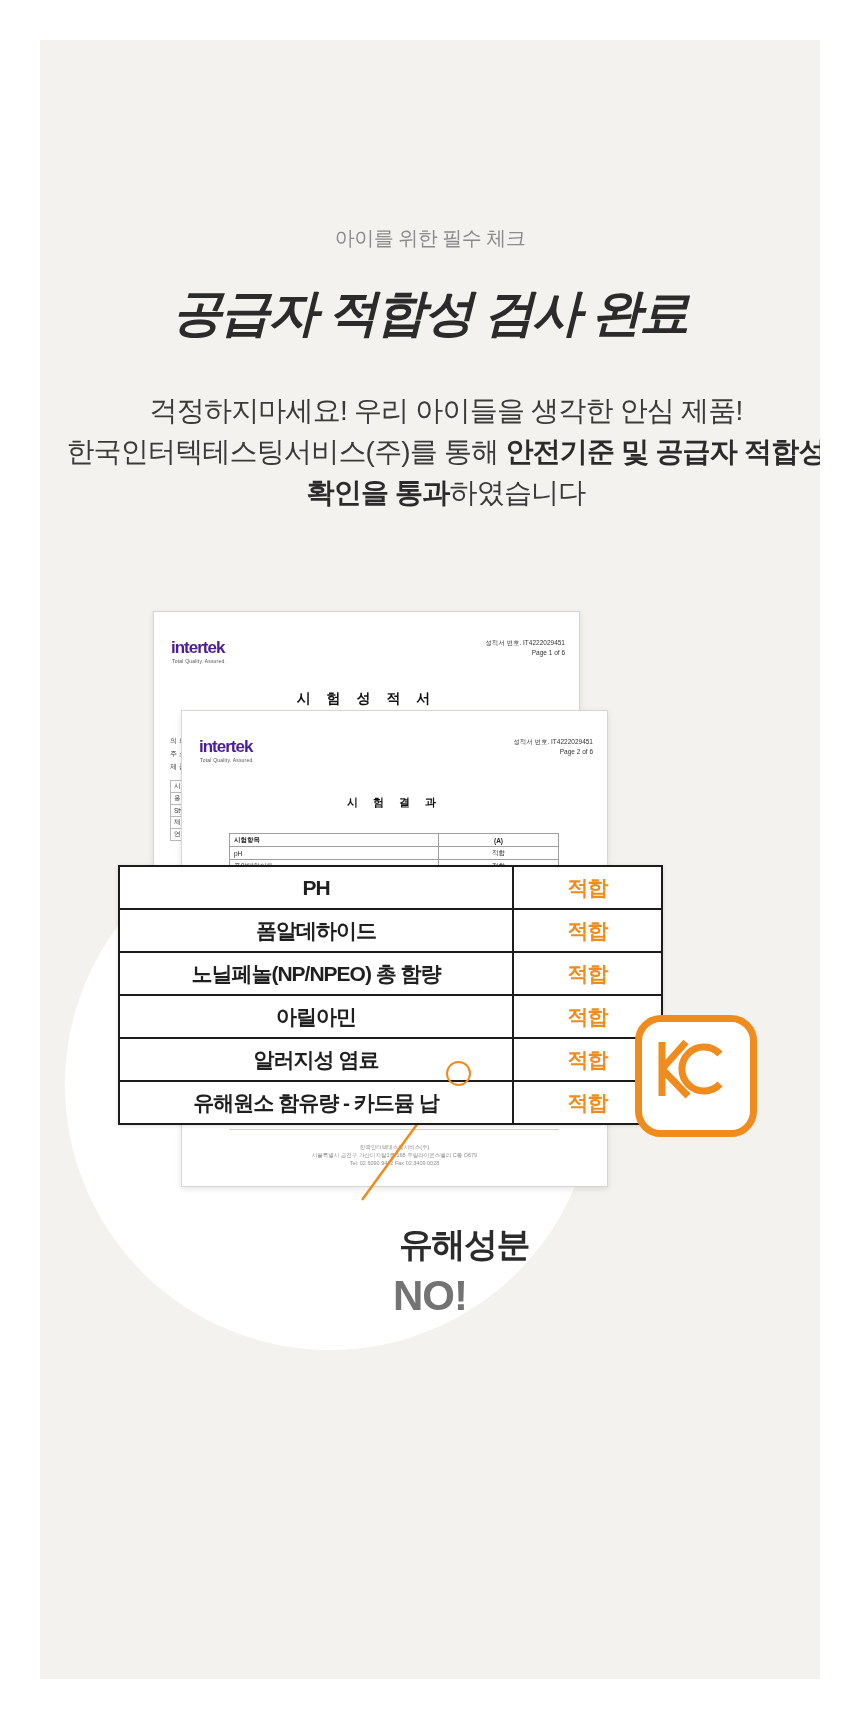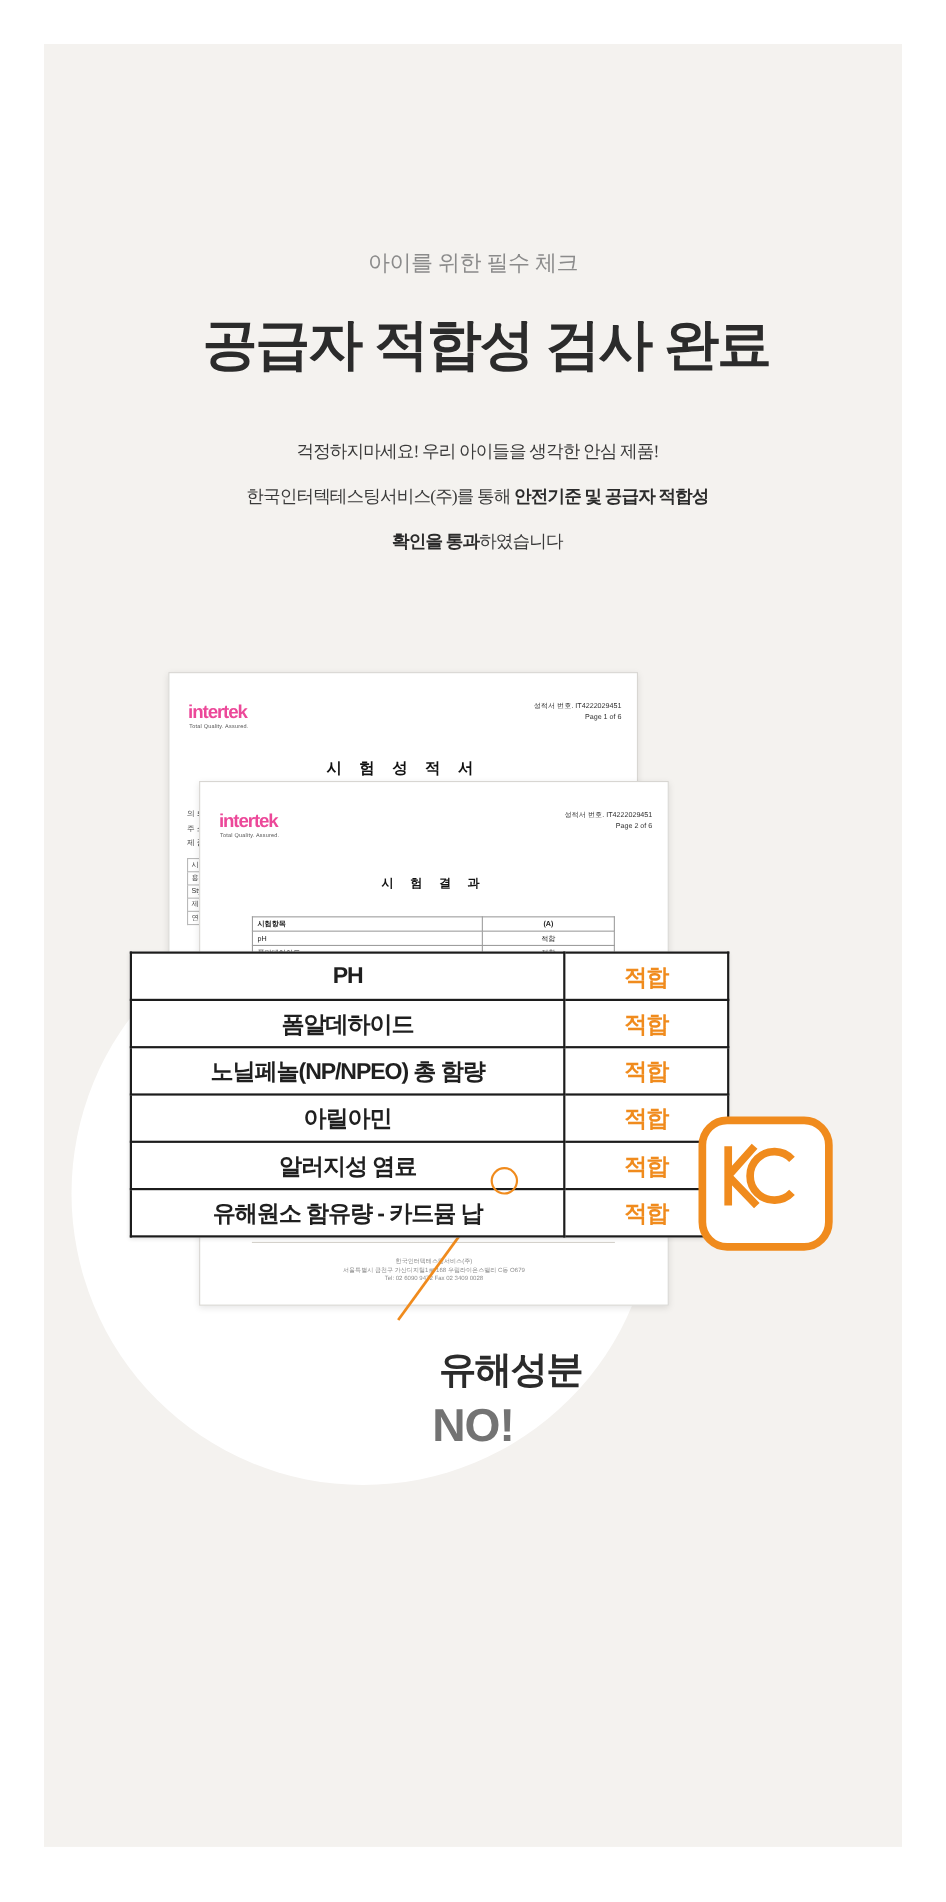--- a/index.html
+++ b/index.html
@@ -40,38 +40,38 @@
     left: 0; top: 185px;
     width: 780px;
     text-align: center;
     font-size: 20px;
     color: #8b8b8b;
     letter-spacing: -0.5px;
     font-weight: 400;
   }
   .headline {
     position: absolute;
-    left: 12px; top: 240px;
+    left: 0; top: 240px;
     width: 780px;
     text-align: center;
     font-size: 50px;
     font-weight: 700;
     color: #2b2b2b;
     letter-spacing: -2px;
+    font-style: italic;
   }
   .desc {
     position: absolute;
-    left: 4px; top: 350px;
+    left: 16px; top: 350px;
     width: 780px;
     text-align: center;
-    font-size: 16px;
+    font-size: 28px;
     line-height: 41px;
     color: #3a3a3a;
     letter-spacing: -0.8px;
-    font-family: Liberation Serif, serif;
   }
   .desc .b { font-weight: 700; color: #2b2b2b; margin-top: 40px; }
 
   
   .circle {
     position: absolute;
     left: 25px;
     top: 780px;
     width: 530px;
     height: 530px;
@@ -96,21 +96,21 @@
   .sheet-front {
     left: 141px;
     top: 670px;
     width: 425px;
     height: 475px;
   }
 
   .brand {
     position: absolute;
     font-weight: 700;
-    color: #ec4899;
+    color: #4c1d95;
     letter-spacing: -1px;
   }
   .brand-sub {
     position: absolute;
     font-size: 5px;
     color: #555;
     letter-spacing: 0.2px;
   }
   .sheet-meta {
     position: absolute;

